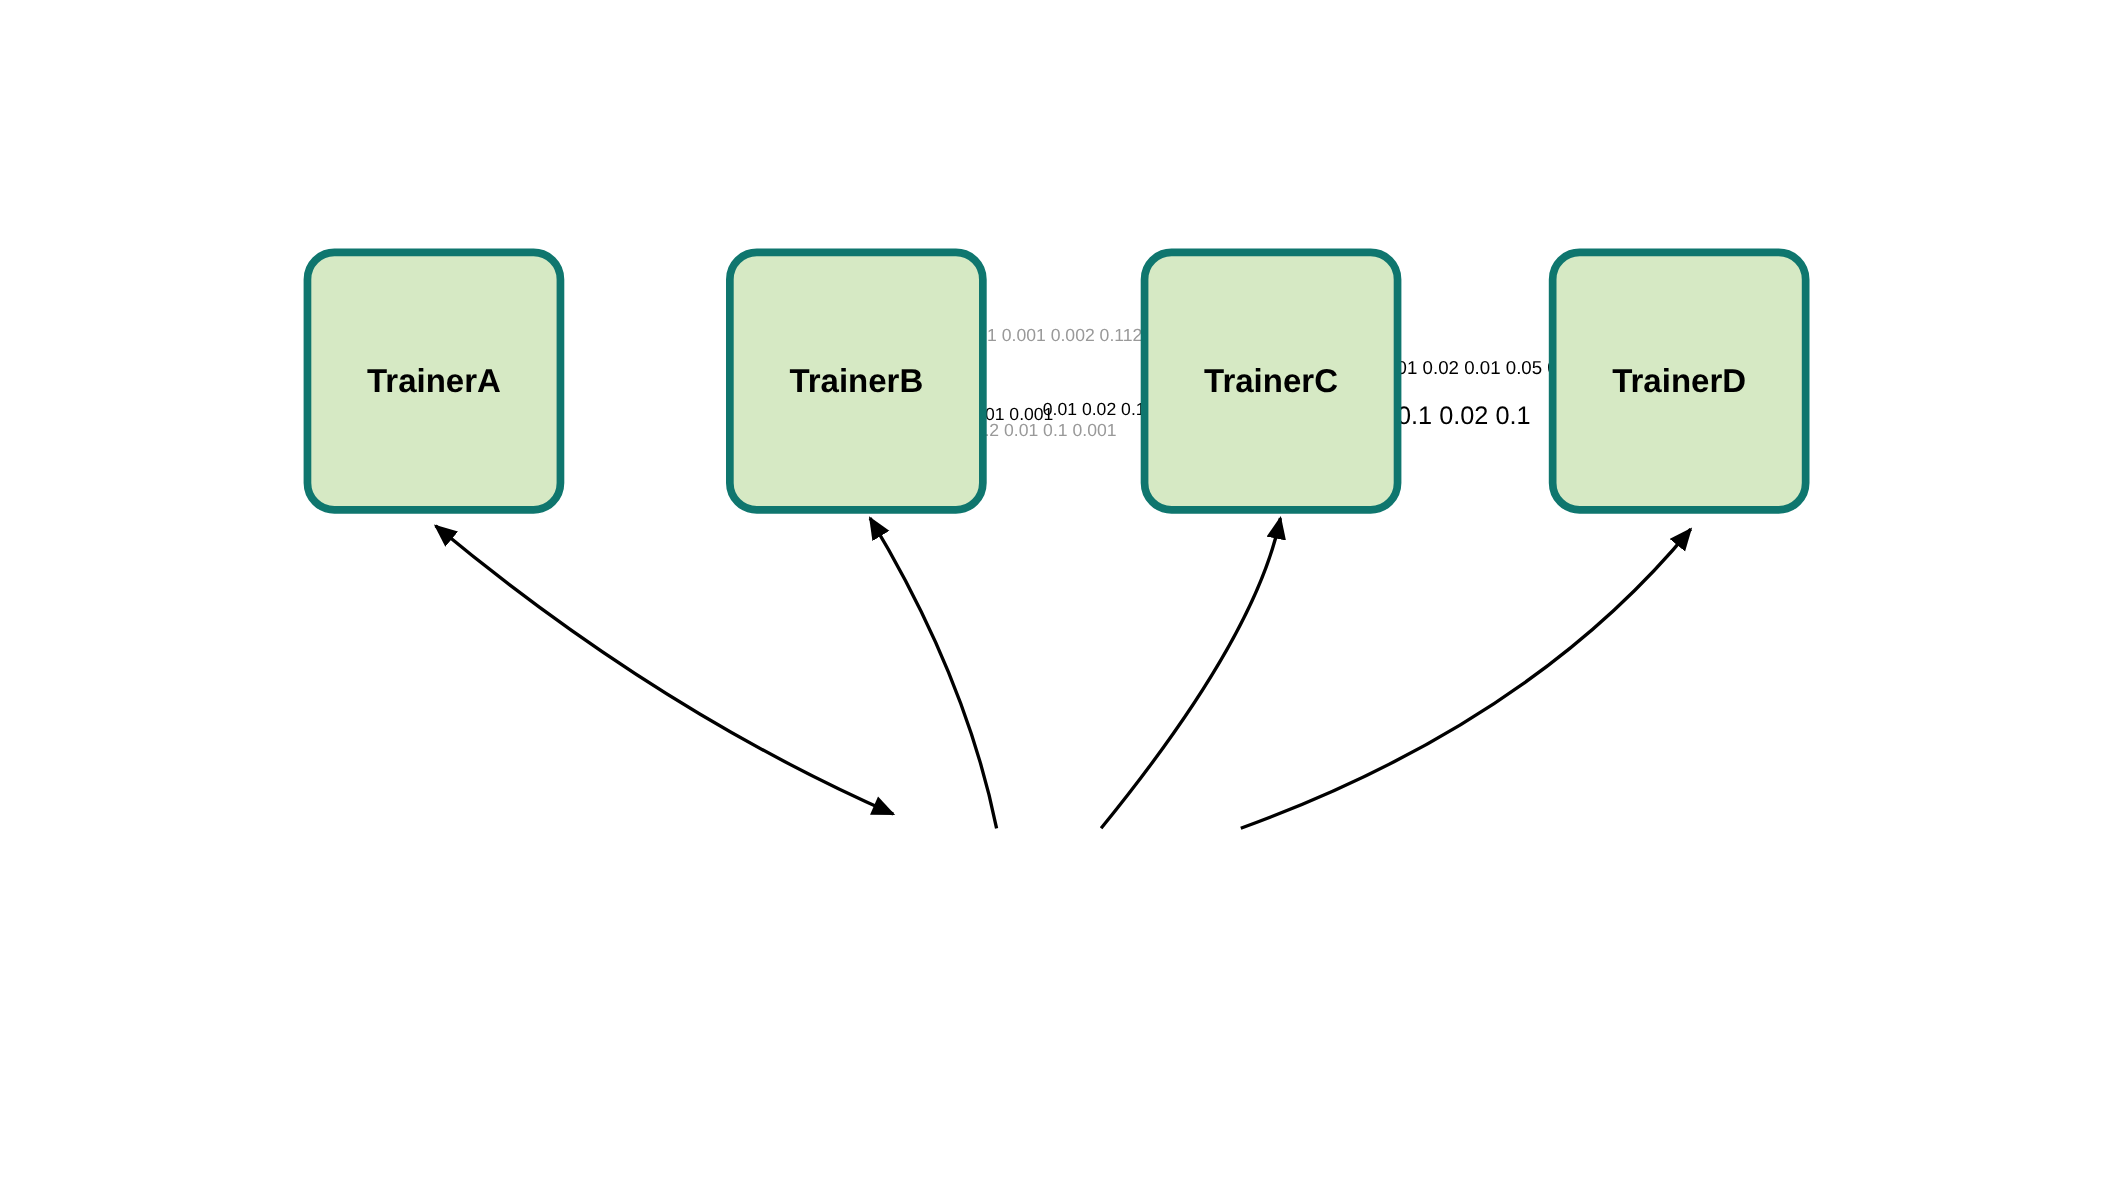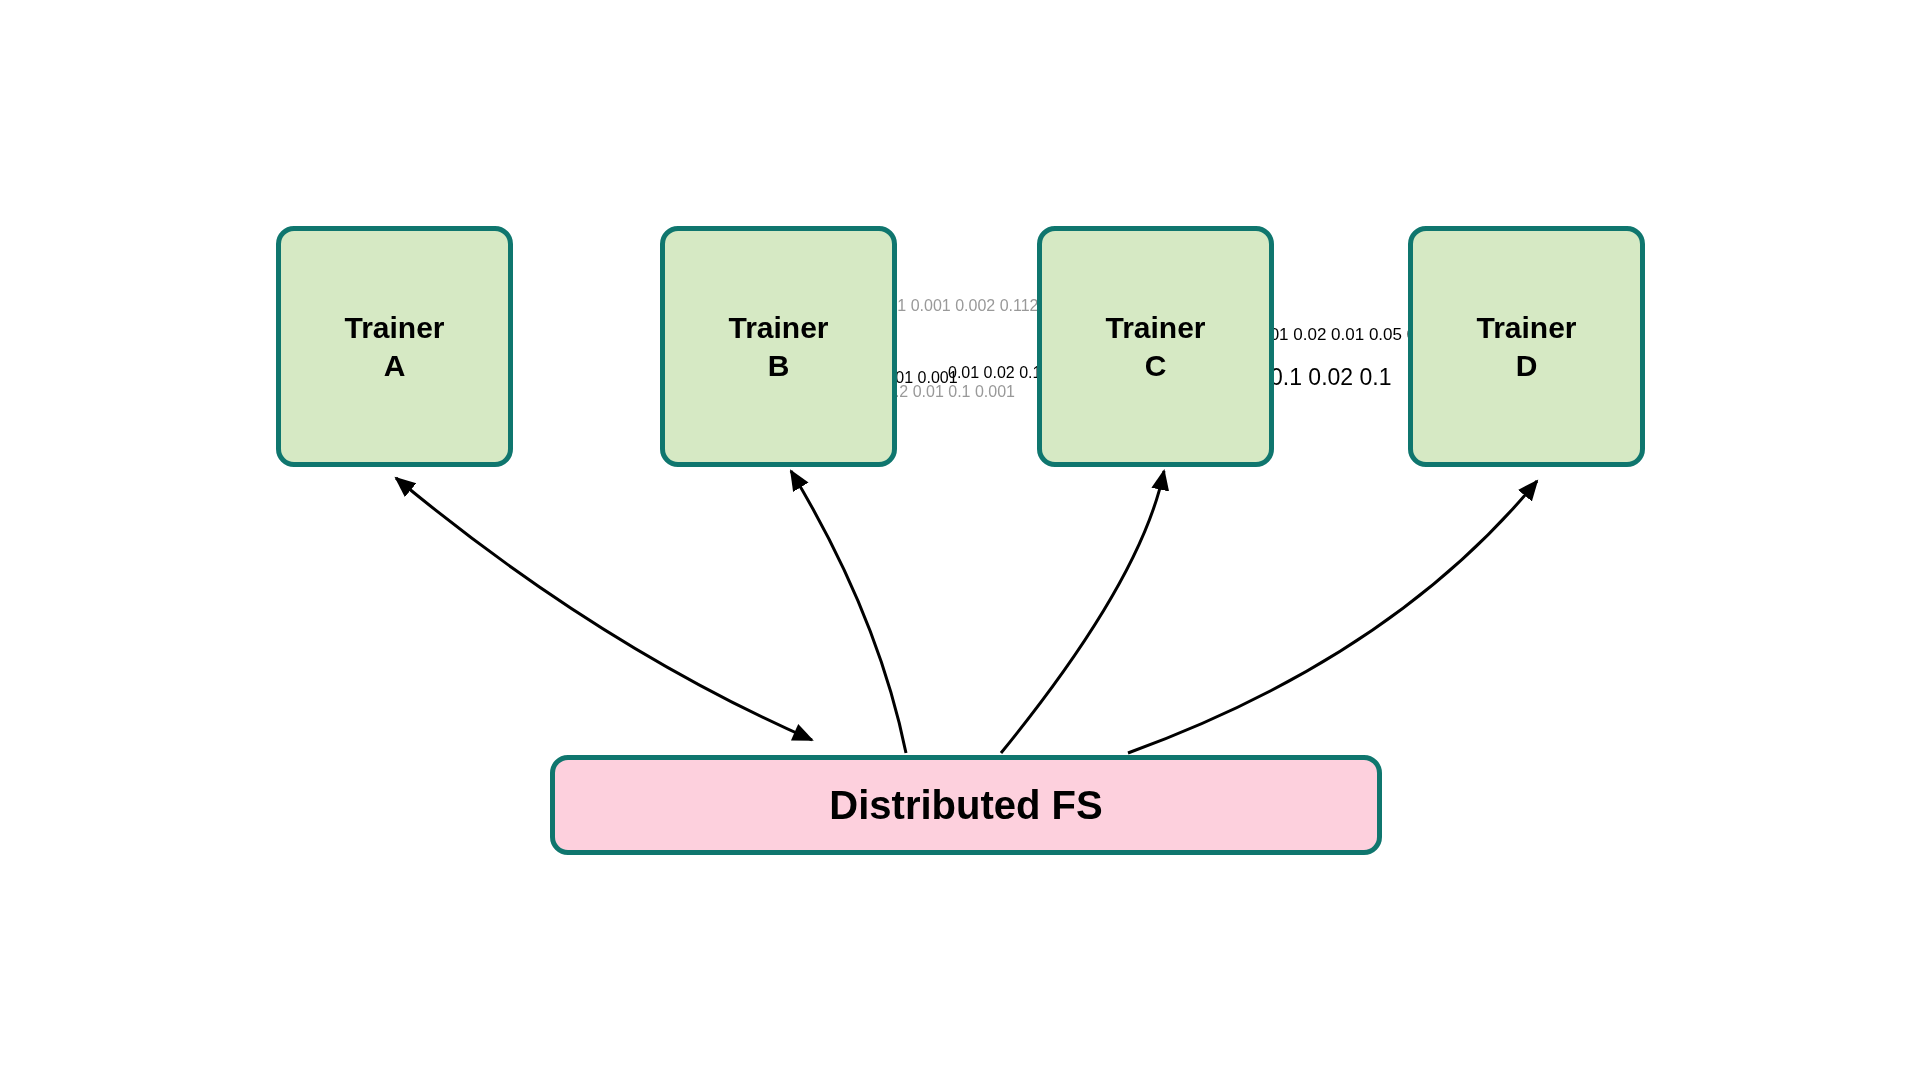--- a/index.html
+++ b/index.html
@@ -24,25 +24,25 @@
   .stream-num {
     position: absolute;
     white-space: nowrap;
     line-height: 1.2;
     letter-spacing: 0px;
   }
   
   .node {
     position: absolute;
     box-sizing: border-box;
-    border: 5px solid #0f766e;
-    border-radius: 18px;
+    border: 7px solid #0f766e;
+    border-radius: 28px;
     z-index: 2;
     display: flex;
-    flex-direction: column;
+    flex-direction: row;
     align-items: center;
     justify-content: center;
     text-align: center;
   }
   .trainer {
     width: 237px;
     height: 241px;
     top: 226px;
     background: #d6e9c4;
     font-size: 30px;
@@ -107,23 +107,20 @@
   <div class="node trainer pos-c">
     <div>Trainer</div>
     <div>C</div>
   </div>
 
   <div class="node trainer pos-d">
     <div>Trainer</div>
     <div>D</div>
   </div>
 
-  <div class="node fs">
-    <div>Distributed FS</div>
-  </div>
 
   <svg class="edges-layer" viewBox="0 0 1920 1080" xmlns="http://www.w3.org/2000/svg">
     <defs>
       <marker id="ah-fwd" markerUnits="userSpaceOnUse" markerWidth="24" markerHeight="20" refX="19" refY="9" orient="auto">
         <path d="M0,0 L21,9 L0,18 Z" fill="#000000"></path>
       </marker>
       <marker id="ah-back" markerUnits="userSpaceOnUse" markerWidth="24" markerHeight="20" refX="3" refY="9" orient="auto">
         <path d="M22,0 L1,9 L22,18 Z" fill="#000000"></path>
       </marker>
     </defs>

